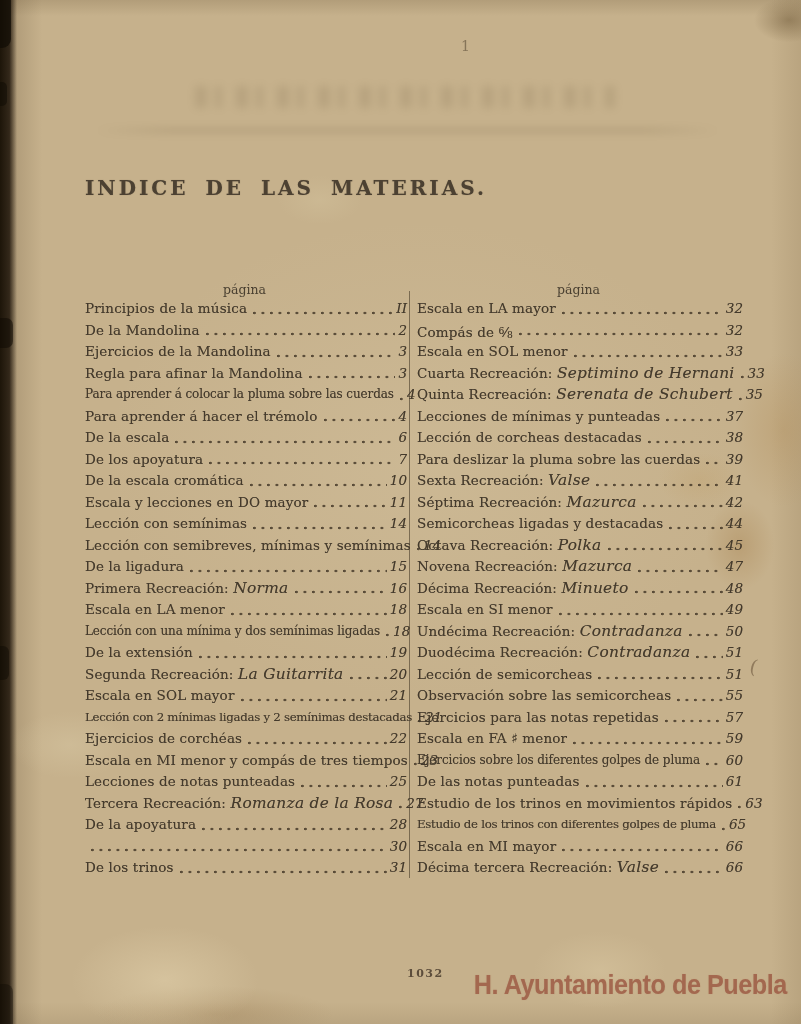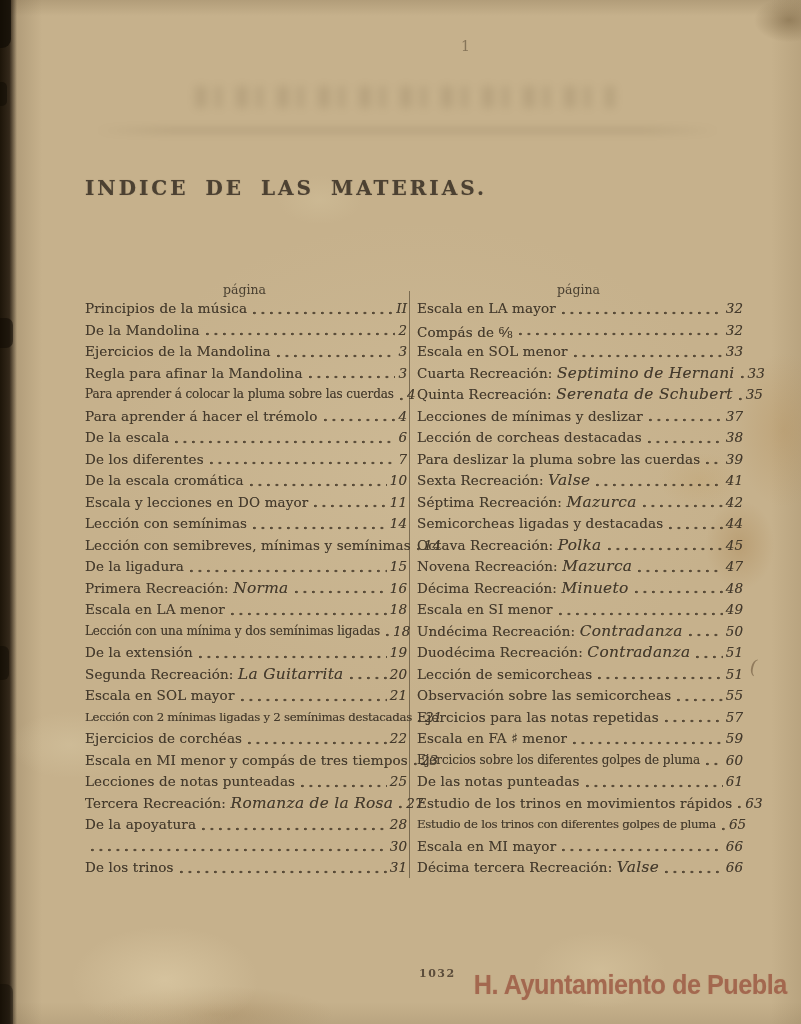--- a/index.html
+++ b/index.html
@@ -55,21 +55,21 @@
   .entry-text.snug{font-size:12px;letter-spacing:-.1px;}
   .entry-text.tight{font-size:11.8px;letter-spacing:-.3px;}
   .entry-italic{font-style:italic;font-size:1.14em;letter-spacing:.3px;margin-top:25px;}
   .leader{flex:1;min-width:4px;align-self:flex-end;height:6px;margin:0 3px 4px 6px;
     background-image:radial-gradient(circle at 1.3px 3px, rgba(62,50,35,.8) 1.15px, rgba(62,50,35,0) 1.6px);
     background-size:8.5px 6px;background-repeat:repeat-x;}
   .page-num{font-size:13.5px;font-style:italic;color:#443a2c;text-shadow:0 0 .5px rgba(68,58,44,.5);}
   .frac sup{font-size:.68em;vertical-align:.35em;}
   .frac sub{font-size:.68em;vertical-align:-.15em;}
 
-  .footer-num{position:absolute;left:419px;top:967px;font-size:11px;font-weight:bold;letter-spacing:1.5px;color:#5c4d3b;}
+  .footer-num{position:absolute;left:407px;top:967px;font-size:11px;font-weight:bold;letter-spacing:1.5px;color:#5c4d3b;}
   .watermark{position:absolute;right:14px;top:969px;font-family:"Liberation Sans","DejaVu Sans",sans-serif;
     font-weight:bold;font-size:28px;letter-spacing:-.5px;color:rgba(159,94,71,.82);
     transform:scaleX(.9);transform-origin:right center;text-shadow:0 0 1px rgba(159,94,71,.35);}
 </style>
 </head>
 <body>
 
 <div class="page">
 
   <div class="binding">
@@ -122,21 +122,21 @@
           <span class="entry-text">Para aprender á hacer el trémolo</span>
           <span class="leader"></span>
           <span class="page-num">4</span>
         </div>
         <div class="toc-row">
           <span class="entry-text">De la escala</span>
           <span class="leader"></span>
           <span class="page-num">6</span>
         </div>
         <div class="toc-row">
-          <span class="entry-text">De los diferentes</span>
+          <span class="entry-text">De los apoyatura</span>
           <span class="leader"></span>
           <span class="page-num">7</span>
         </div>
         <div class="toc-row">
           <span class="entry-text">De la escala cromática</span>
           <span class="leader"></span>
           <span class="page-num">10</span>
         </div>
         <div class="toc-row">
           <span class="entry-text">Escala y lecciones en DO mayor</span>
@@ -252,21 +252,21 @@
           <span class="entry-text">Cuarta Recreación: <span class="entry-italic">Septimino de Hernani</span></span>
           <span class="leader"></span>
           <span class="page-num">33</span>
         </div>
         <div class="toc-row">
           <span class="entry-text">Quinta Recreación: <span class="entry-italic">Serenata de Schubert</span></span>
           <span class="leader"></span>
           <span class="page-num">35</span>
         </div>
         <div class="toc-row">
-          <span class="entry-text">Lecciones de mínimas y deslizar</span>
+          <span class="entry-text">Lecciones de mínimas y punteadas</span>
           <span class="leader"></span>
           <span class="page-num">37</span>
         </div>
         <div class="toc-row">
           <span class="entry-text">Lección de corcheas destacadas</span>
           <span class="leader"></span>
           <span class="page-num">38</span>
         </div>
         <div class="toc-row">
           <span class="entry-text">Para deslizar la pluma sobre las cuerdas</span>

